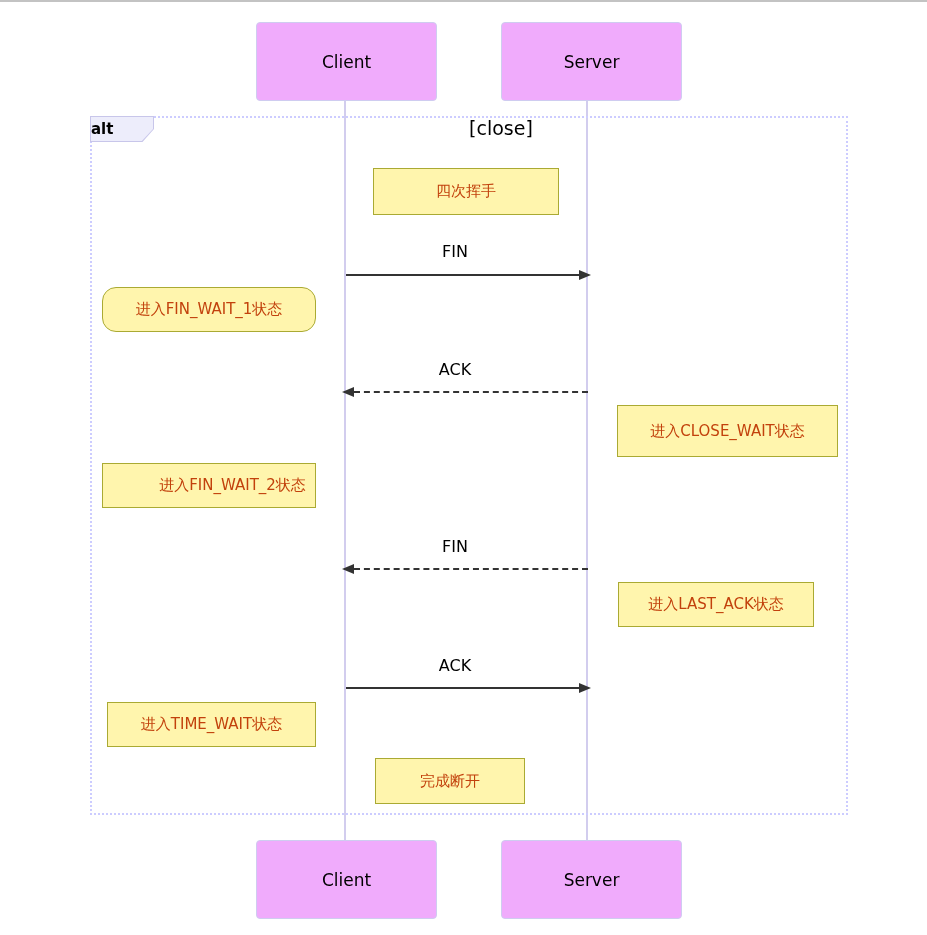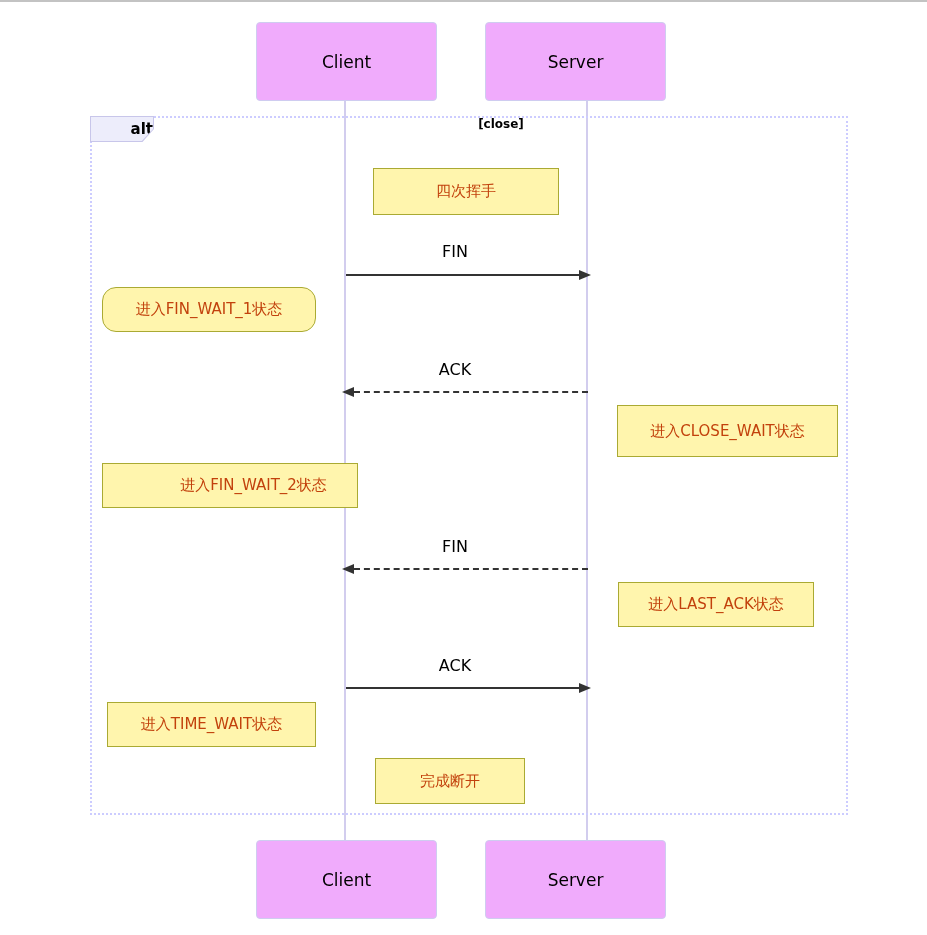--- a/index.html
+++ b/index.html
@@ -11,21 +11,21 @@
   .top-edge { position:absolute; left:0; top:0; width:927px; height:2px; background:#c3c3c3; }
 
   
   .actor {
     position:absolute; width:181px; height:79px;
     background:#f0abfc; border:1px solid #CFCCF0; border-radius:4px;
     display:flex; align-items:center; justify-content:center;
     font-size:17px; color:#000;
   }
   .actor.client { left:256px; }
-  .actor.server { left:485px; }
+  .actor.server { left:501px; }
   .actor.top    { top:22px; }
   .actor.bottom { top:840px; }
 
   .lifeline { position:absolute; top:101px; height:739px; width:2px; background:#D2CDEE; }
   .lifeline.client { left:344px; }
   .lifeline.server { left:586px; }
 
   
   .frame {
     position:absolute; left:90px; top:116px; width:758px; height:699px;
@@ -33,38 +33,38 @@
   }
   .frame-tab {
     position:absolute; left:90px; top:116px; width:64px; height:26px;
     background:#C8C6EA;
     clip-path:polygon(0 0, 100% 0, 100% 50%, 82% 100%, 0 100%);
   }
   .frame-tab-inner {
     position:absolute; left:1px; top:1px; width:62px; height:24px;
     background:#EDEDFB;
     clip-path:polygon(0 0, 100% 0, 100% 50%, 82% 100%, 0 100%);
-    display:flex; align-items:center; justify-content:flex-end;
+    display:flex; align-items:center; justify-content:flex-start;
     font-weight:bold; font-size:15px;
   }
   .guard-label {
     position:absolute; left:441px; top:117px; width:120px;
-    text-align:center; font-weight:bold; font-size:12px;
+    text-align:center; font-weight:normal; font-size:19px;
   }
 
   
   .note {
     position:absolute; background:#FFF5AD; border:1px solid #AAAA33;
     display:flex; align-items:center; justify-content:center;
     font-size:15px; color:#c2410c; white-space:nowrap;
   }
   .note.n-handshake { left:373px; top:168px; width:186px; height:47px; }
   .note.n-finwait1  { left:102px; top:287px; width:214px; height:45px;border-radius:14px; }
   .note.n-closewait { left:617px; top:405px; width:221px; height:52px; }
-  .note.n-finwait2  { left:102px; top:463px; width:256px; height:45px;padding-left:47px; }
+  .note.n-finwait2  { left:102px; top:463px; width:214px; height:45px;padding-left:47px; }
   .note.n-lastack   { left:618px; top:582px; width:196px; height:45px; }
   .note.n-timewait  { left:107px; top:702px; width:209px; height:45px; }
   .note.n-done      { left:375px; top:758px; width:150px; height:46px; }
 
   
   .msg-label {
     position:absolute; left:334px; width:242px; height:24px;
     text-align:center; font-size:16px; line-height:24px;
   }
   .msg-line { position:absolute; height:0; }

